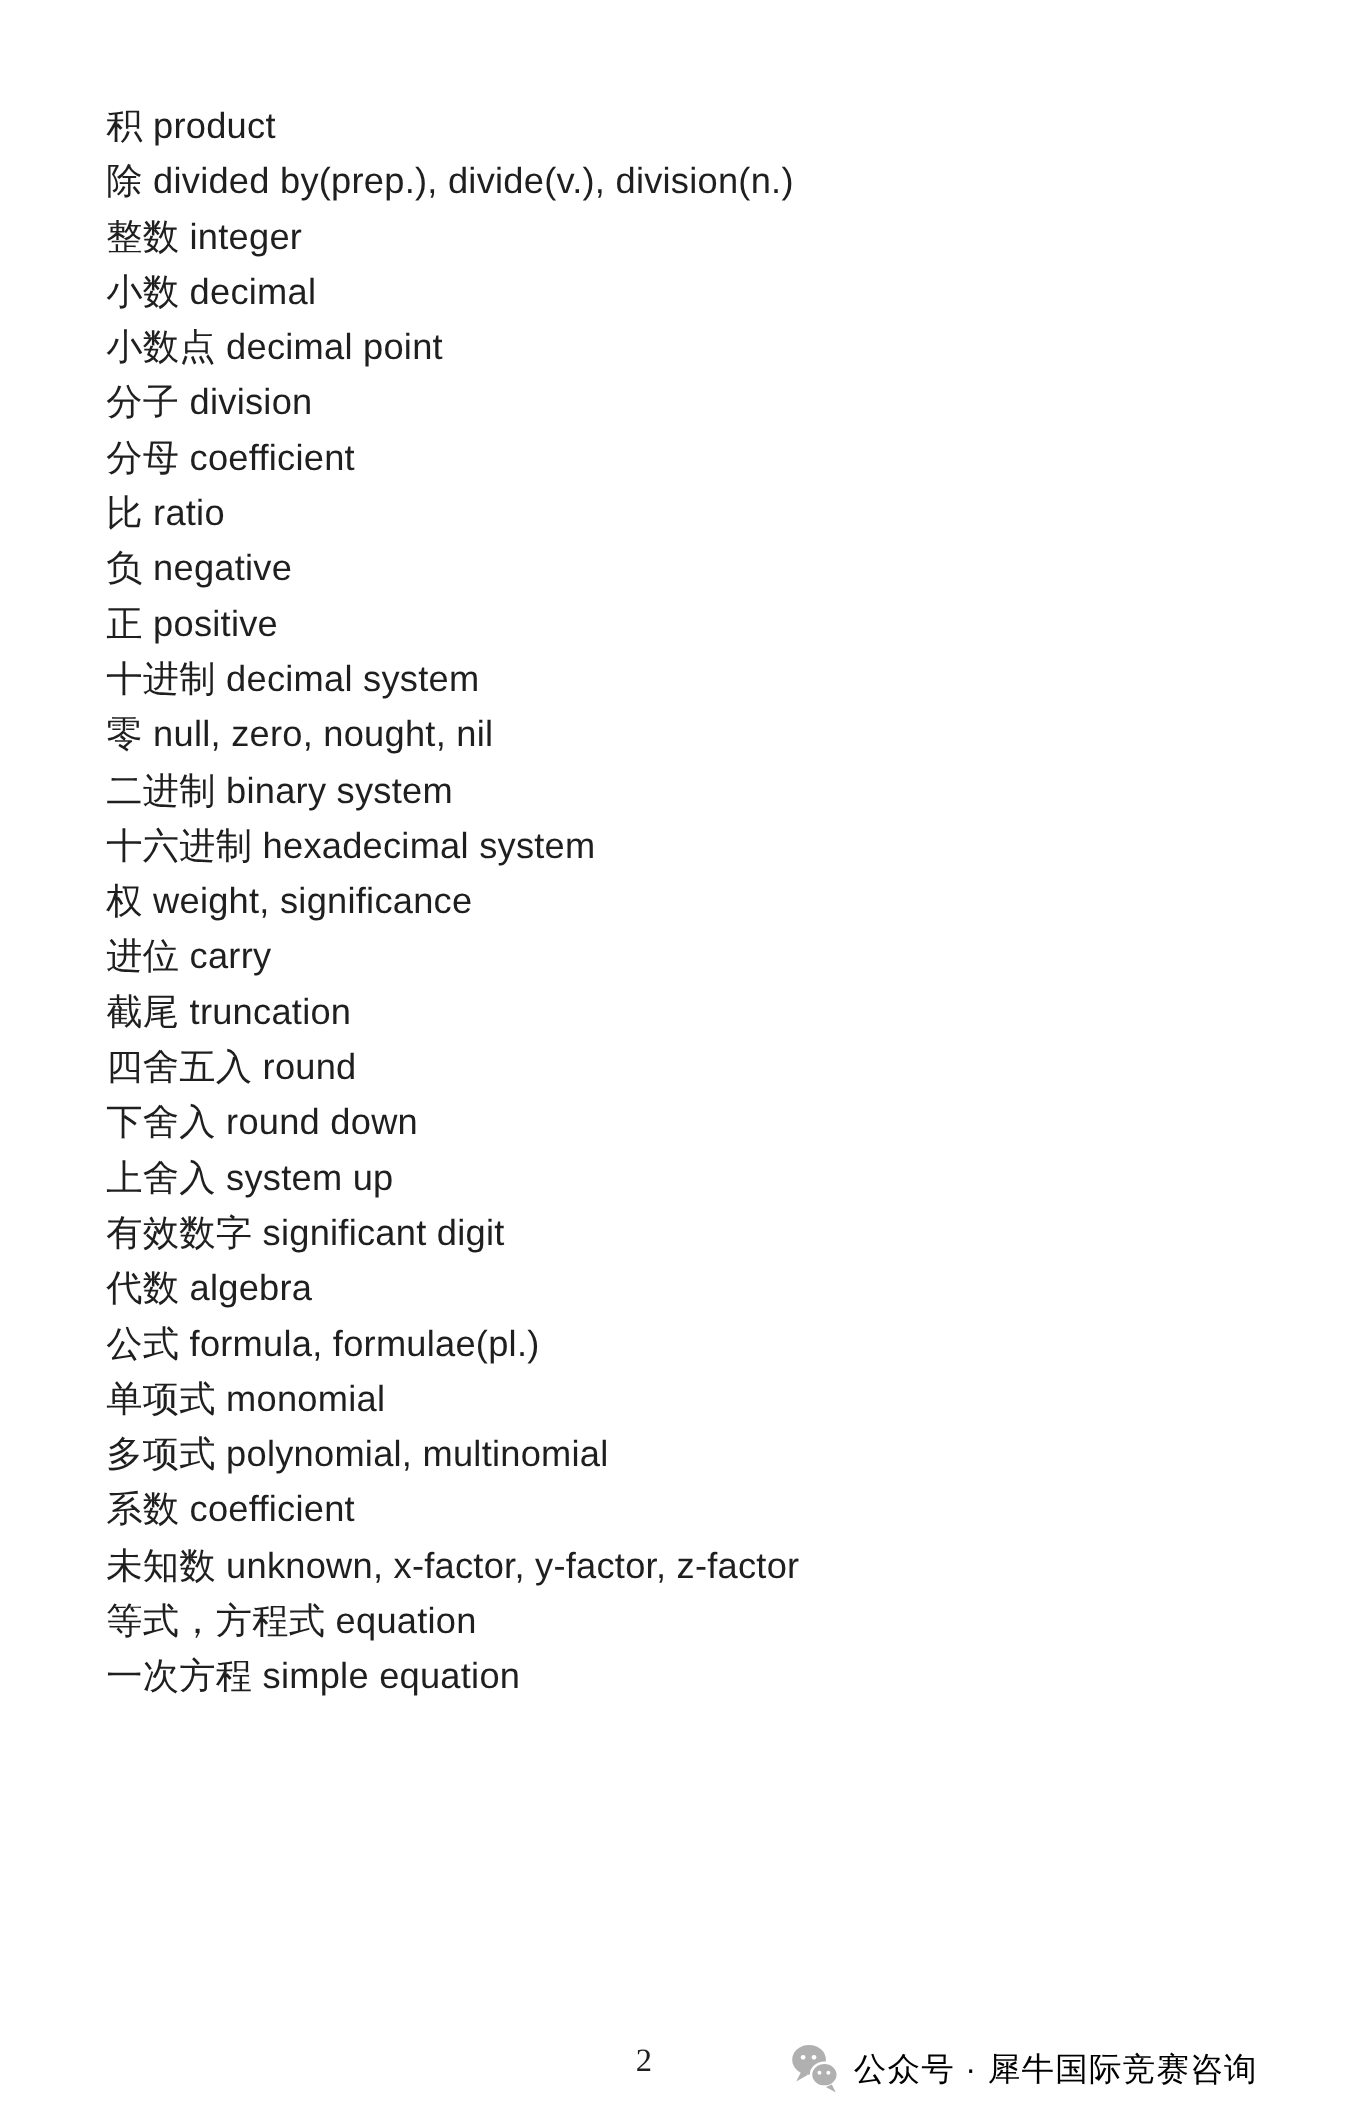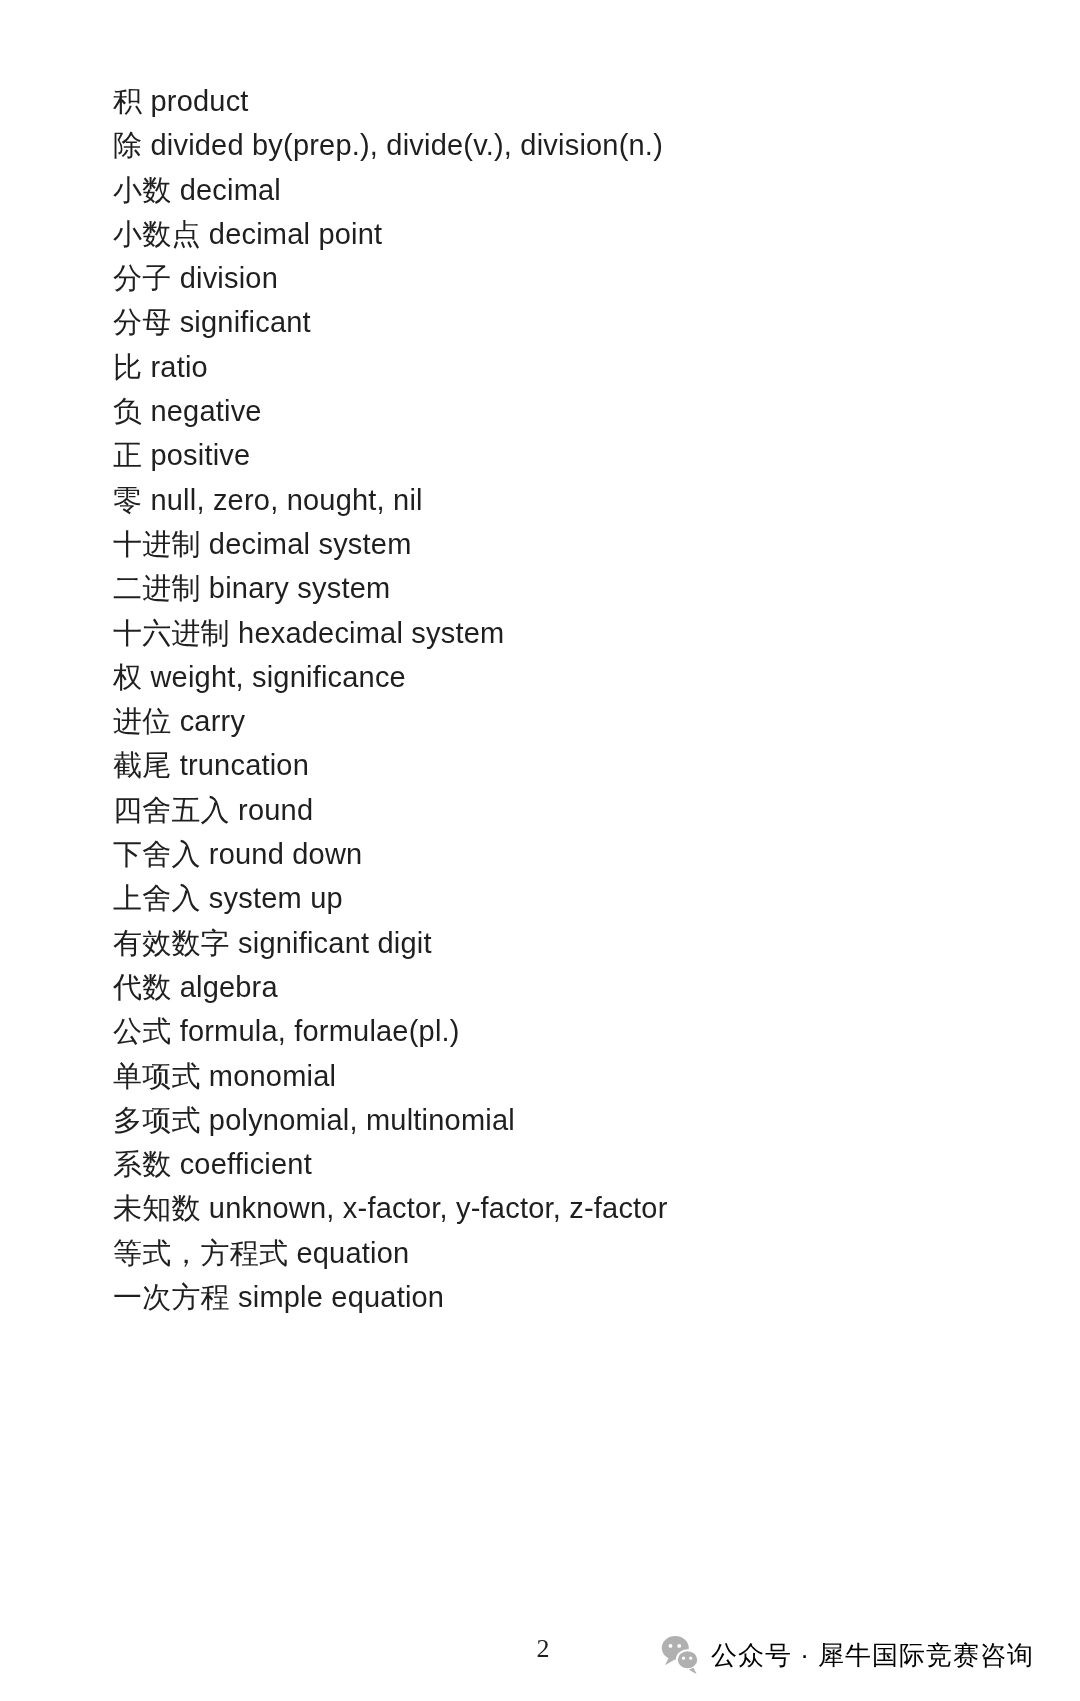--- a/index.html
+++ b/index.html
@@ -8,21 +8,20 @@
     height: 1701px;
     background: #ffffff;
     position: relative;
     overflow: hidden;
     font-family: "Liberation Sans", sans-serif;
   }
   .page {
     position: absolute;
     inset: 0;
     background: #ffffff;
-    margin-left: 28px;
   }
   .vocab-list {
     position: absolute;
     left: 85px;
     top: 79px;
     width: 940px;
   }
   .vocab-line {
     font-size: 29px;
     line-height: 44.3px;
@@ -63,29 +62,30 @@
   }
 </style>
 </head>
 <body>
 
 <div class="page">
 
   <div class="vocab-list" id="vocab-list">
       <div class="vocab-line">积 product</div>
       <div class="vocab-line">除 divided by(prep.), divide(v.), division(n.)</div>
+      <div class="vocab-line">整数 integer</div>
       <div class="vocab-line">小数 decimal</div>
       <div class="vocab-line">小数点 decimal point</div>
       <div class="vocab-line">分子 division</div>
-      <div class="vocab-line">分母 significant</div>
+      <div class="vocab-line">分母 coefficient</div>
       <div class="vocab-line">比 ratio</div>
       <div class="vocab-line">负 negative</div>
       <div class="vocab-line">正 positive</div>
+      <div class="vocab-line">十进制 decimal system</div>
       <div class="vocab-line">零 null, zero, nought, nil</div>
-      <div class="vocab-line">十进制 decimal system</div>
       <div class="vocab-line">二进制 binary system</div>
       <div class="vocab-line">十六进制 hexadecimal system</div>
       <div class="vocab-line">权 weight, significance</div>
       <div class="vocab-line">进位 carry</div>
       <div class="vocab-line">截尾 truncation</div>
       <div class="vocab-line">四舍五入 round</div>
       <div class="vocab-line">下舍入 round down</div>
       <div class="vocab-line">上舍入 system up</div>
       <div class="vocab-line">有效数字 significant digit</div>
       <div class="vocab-line">代数 algebra</div>

